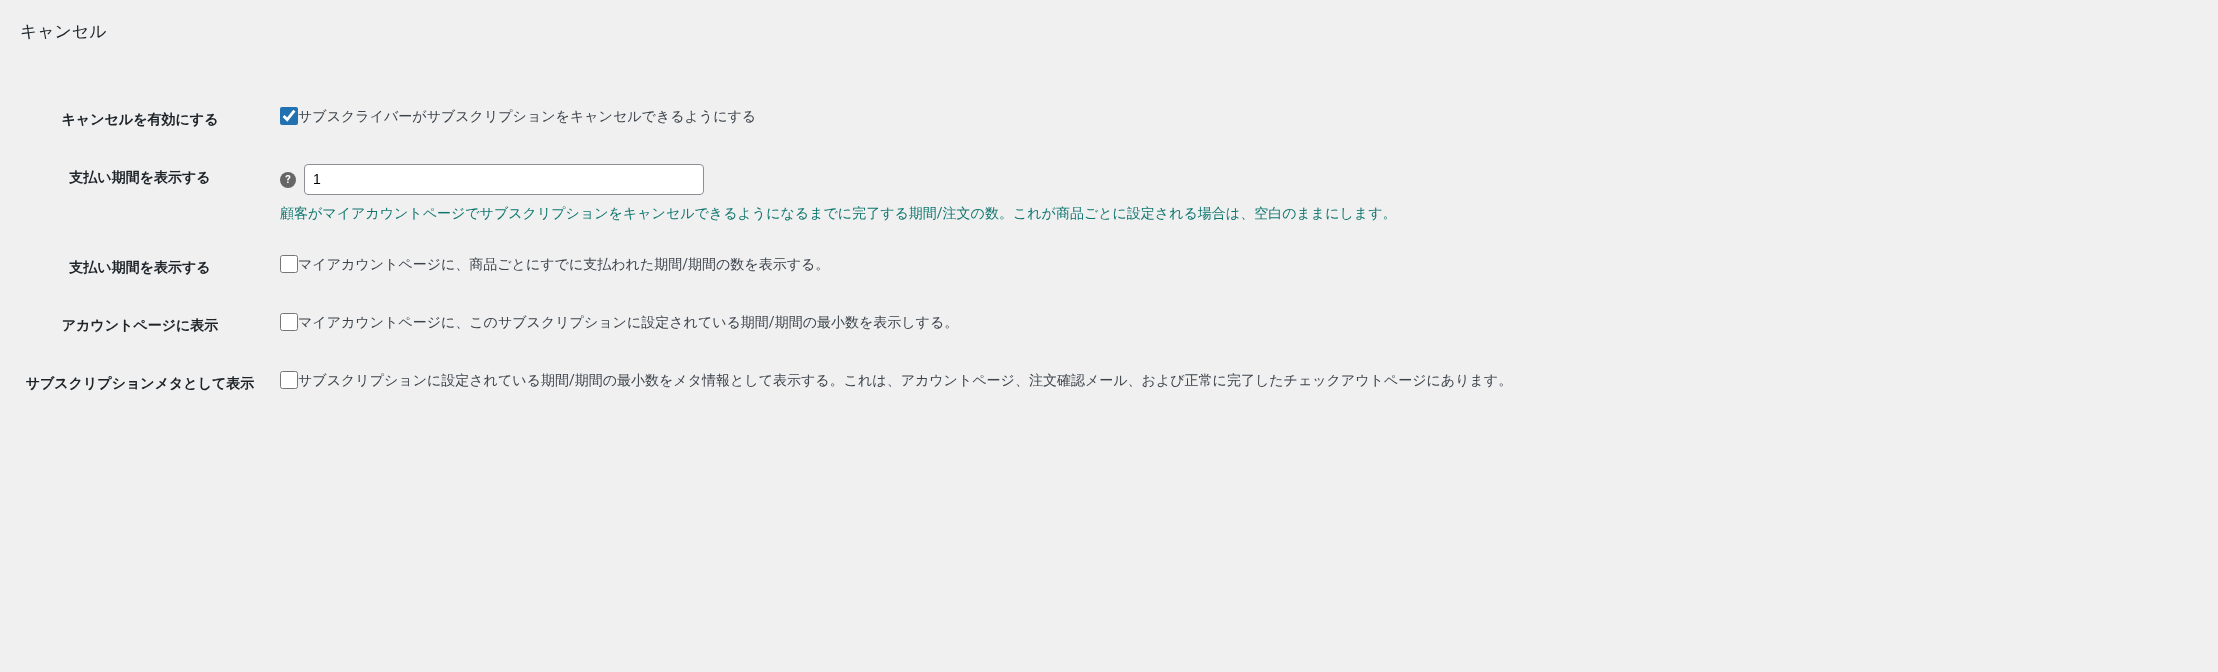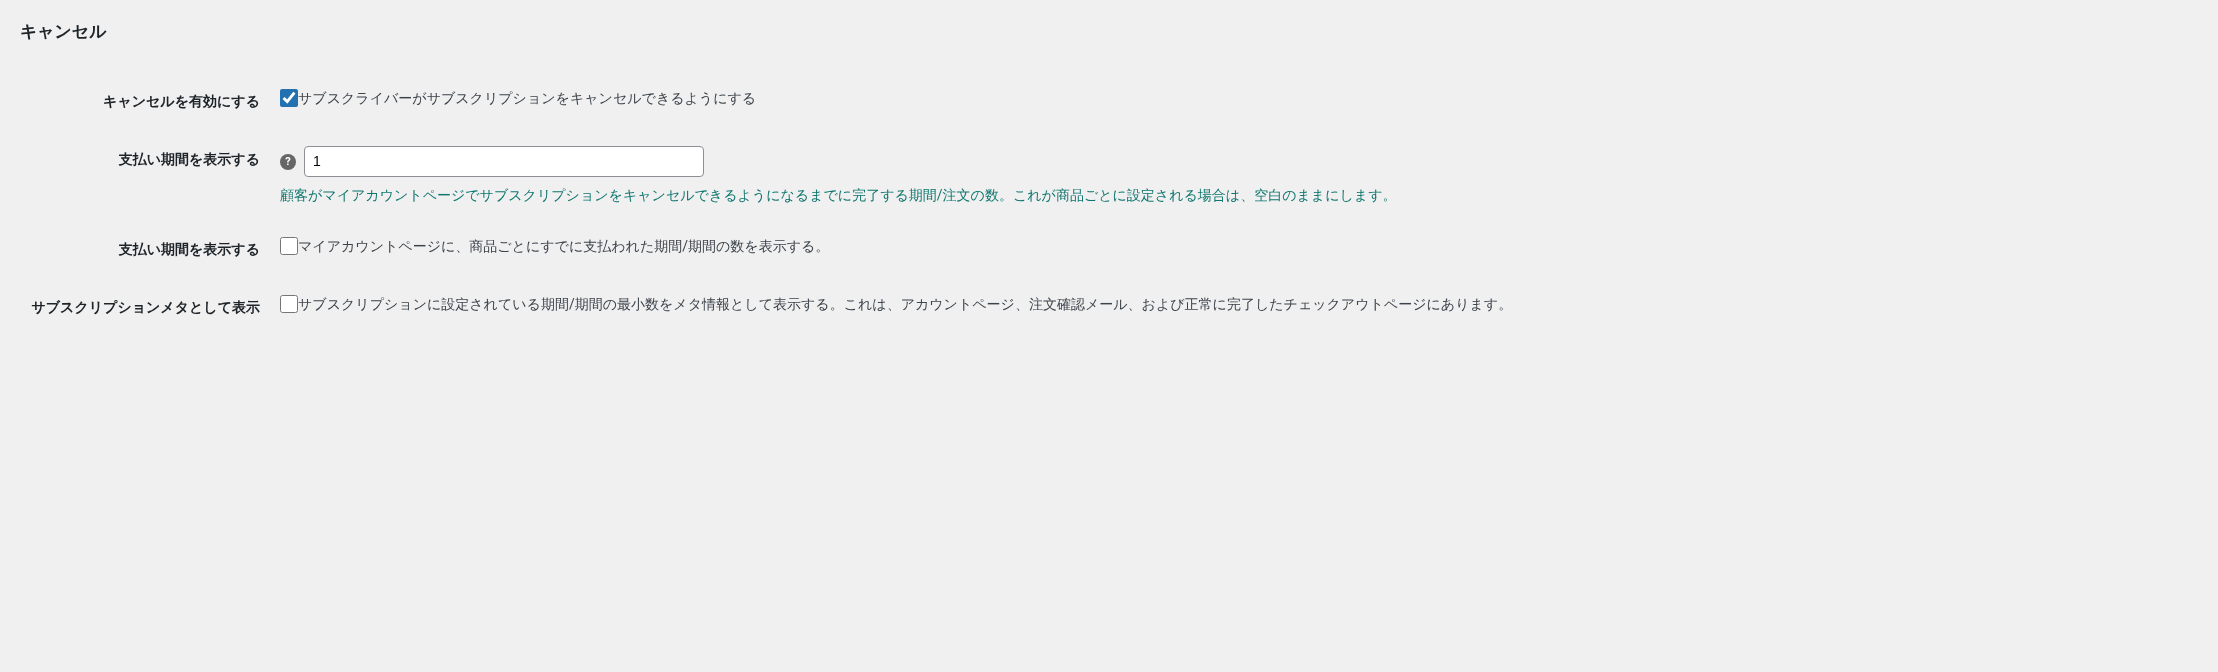--- a/index.html
+++ b/index.html
@@ -9,30 +9,30 @@
     }
     body {
       background: #f0f0f1;
       font-family: -apple-system, BlinkMacSystemFont, "Segoe UI", Roboto, "Helvetica Neue", Arial, sans-serif;
       font-size: 13px;
       color: #1d2327;
       padding: 20px;
     }
     h2 {
       font-size: 1.3em;
-      font-weight: 700;
-      margin-bottom: 30px;
+      font-weight: 400;
+      margin-bottom: 48px;
       color: #1d2327;
     }
     .form-table {
       width: 100%;
       border-collapse: collapse;
     }
     .form-table th {
-      text-align: right;
+      text-align: center;
       vertical-align: top;
       padding: 20px 10px 20px 0;
       width: 250px;
       font-weight: 600;
       font-size: 14px;
       color: #1d2327;
     }
     .form-table td {
       padding: 15px 10px;
       vertical-align: top;
@@ -119,20 +119,29 @@
     <tr>
       <th>支払い期間を表示する</th>
       <td>
         <div class="checkbox-wrapper">
           <input type="checkbox" style="">
           <span class="checkbox-label">マイアカウントページに、商品ごとにすでに支払われた期間/期間の数を表示する。</span>
         </div>
       </td>
     </tr>
 
+    <tr>
+      <th>アカウントページに表示</th>
+      <td>
+        <div class="checkbox-wrapper">
+          <input type="checkbox" style="">
+          <span class="checkbox-label">マイアカウントページに、このサブスクリプションに設定されている期間/期間の最小数を表示しする。</span>
+        </div>
+      </td>
+    </tr>
 
     <tr>
       <th>サブスクリプションメタとして表示</th>
       <td>
         <div class="checkbox-wrapper">
           <input type="checkbox" style="">
           <span class="checkbox-label">サブスクリプションに設定されている期間/期間の最小数をメタ情報として表示する。これは、アカウントページ、注文確認メール、および正常に完了したチェックアウトページにあります。</span>
         </div>
       </td>
     </tr>

